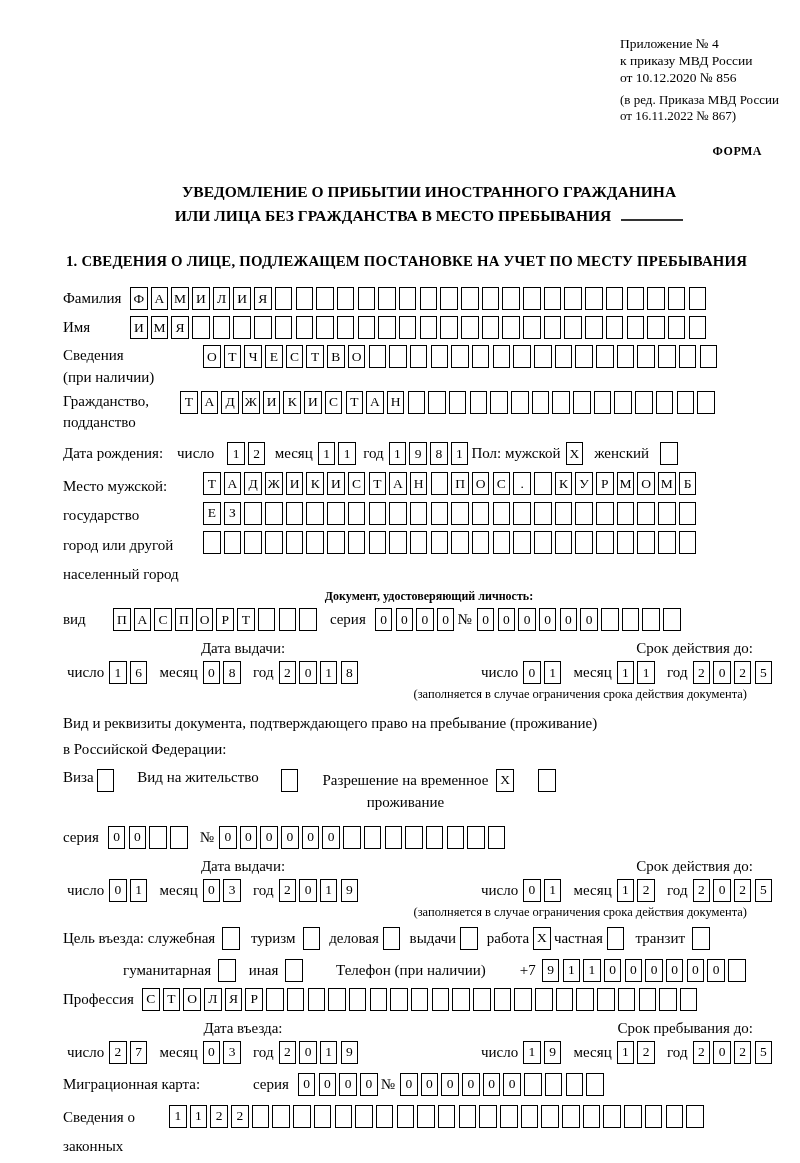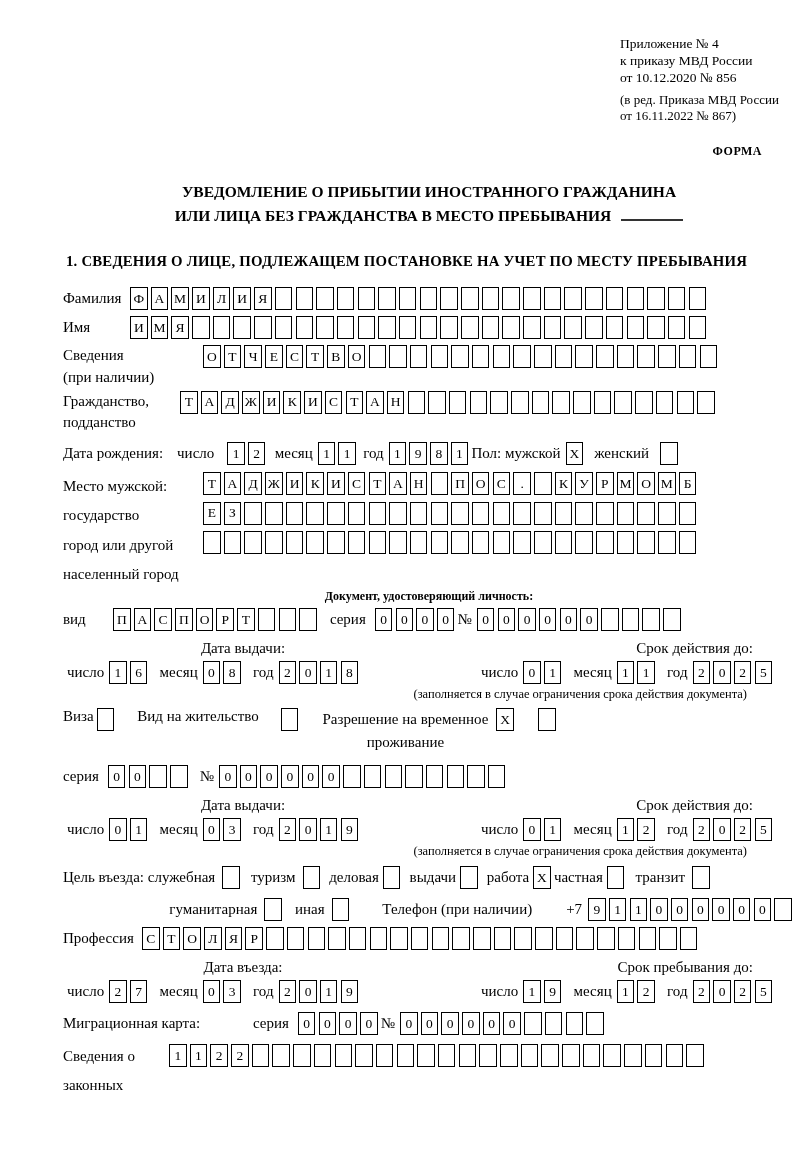--- a/index.html
+++ b/index.html
@@ -414,20 +414,24 @@
       <span class="cells">
           <span class="cell">2</span>
           <span class="cell">0</span>
           <span class="cell">2</span>
           <span class="cell">5</span>
         </span>
     </span>
   </div>
   <div class="footnote">(заполняется в случае ограничения срока действия документа)</div>
 
+  <div style="margin-top:8px; line-height:1.75;">
+    <div>Вид и реквизиты документа, подтверждающего право на пребывание (проживание)</div>
+    <div>в Российской Федерации:</div>
+  </div>
 
   <div class="row top" style="">
     <span class="lbl">Виза</span>
     <span class="cell chk" style="margin-left:3px;"></span>
     <span class="gap20"></span>
     <span class="lbl">Вид на жительство</span>
     <span class="cell chk" style="margin-left:22px;"></span>
     <span class="gap20"></span>
     <span class="opt-label-c" style="width:168px;">Разрешение на временное проживание</span>
     <span class="cell chk">X</span>
@@ -524,21 +528,21 @@
     <span class="gap6"></span>
     <span class="lbl">работа</span>
     <span class="cell chk" style="margin-left:4px;">X</span>
     <span class="lbl">частная</span>
     <span class="cell chk" style="margin-left:4px;"></span>
     <span class="gap8"></span>
     <span class="lbl">транзит</span>
     <span class="cell chk"></span>
   </div>
 
-  <div class="row" style="margin-top:9px;justify-content:flex-end;">
+  <div class="row" style="margin-top:9px;">
     <span class="gap20"></span>
       <span class="gap20"></span>
       <span class="gap20"></span>
     <span class="lbl">гуманитарная</span>
     <span class="cell chk"></span>
     <span class="gap10"></span>
     <span class="lbl">иная</span>
     <span class="cell chk"></span>
     <span class="gap20"></span>
       <span class="gap10"></span>

